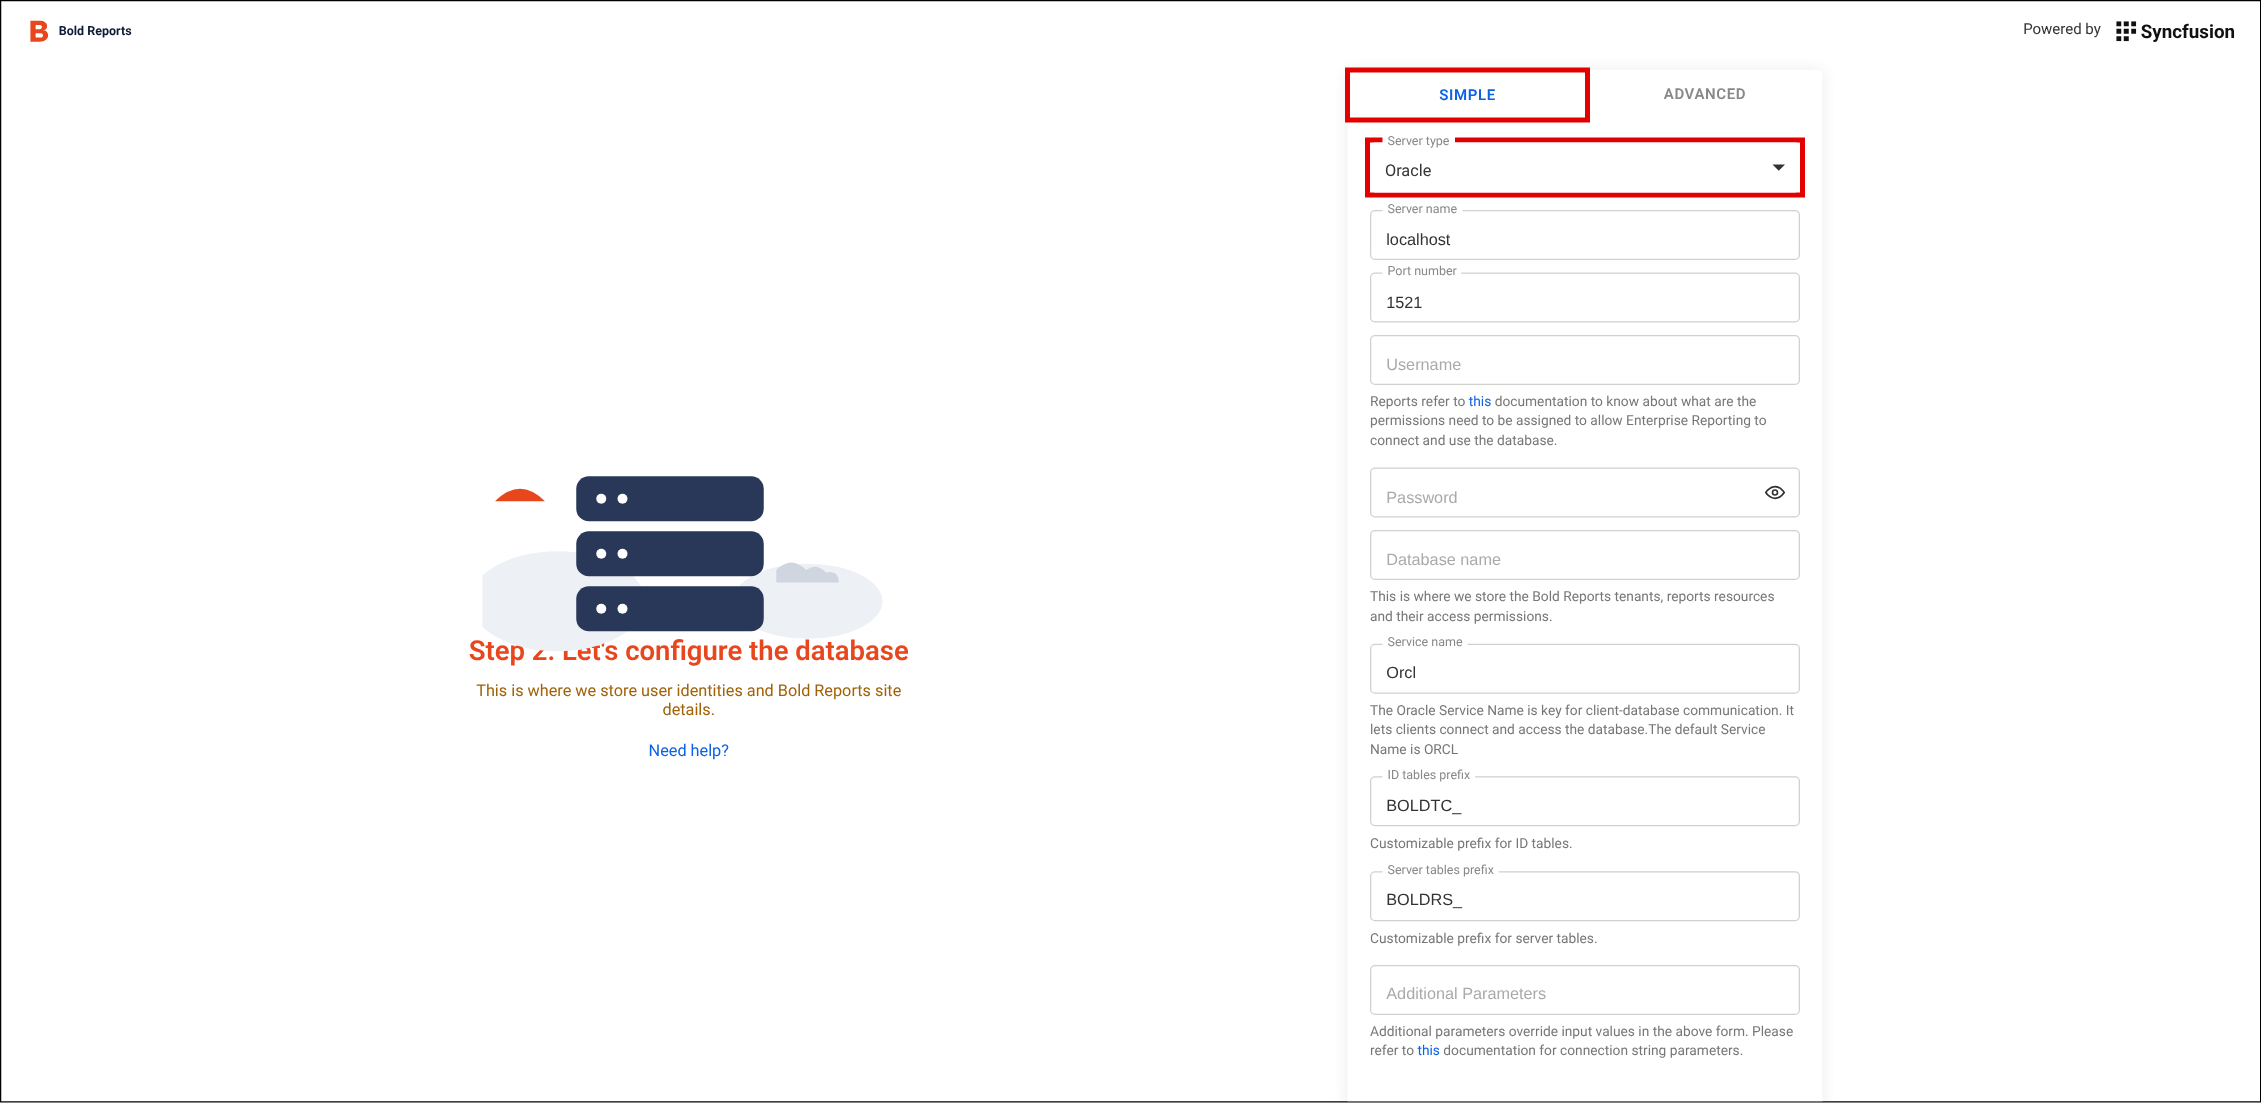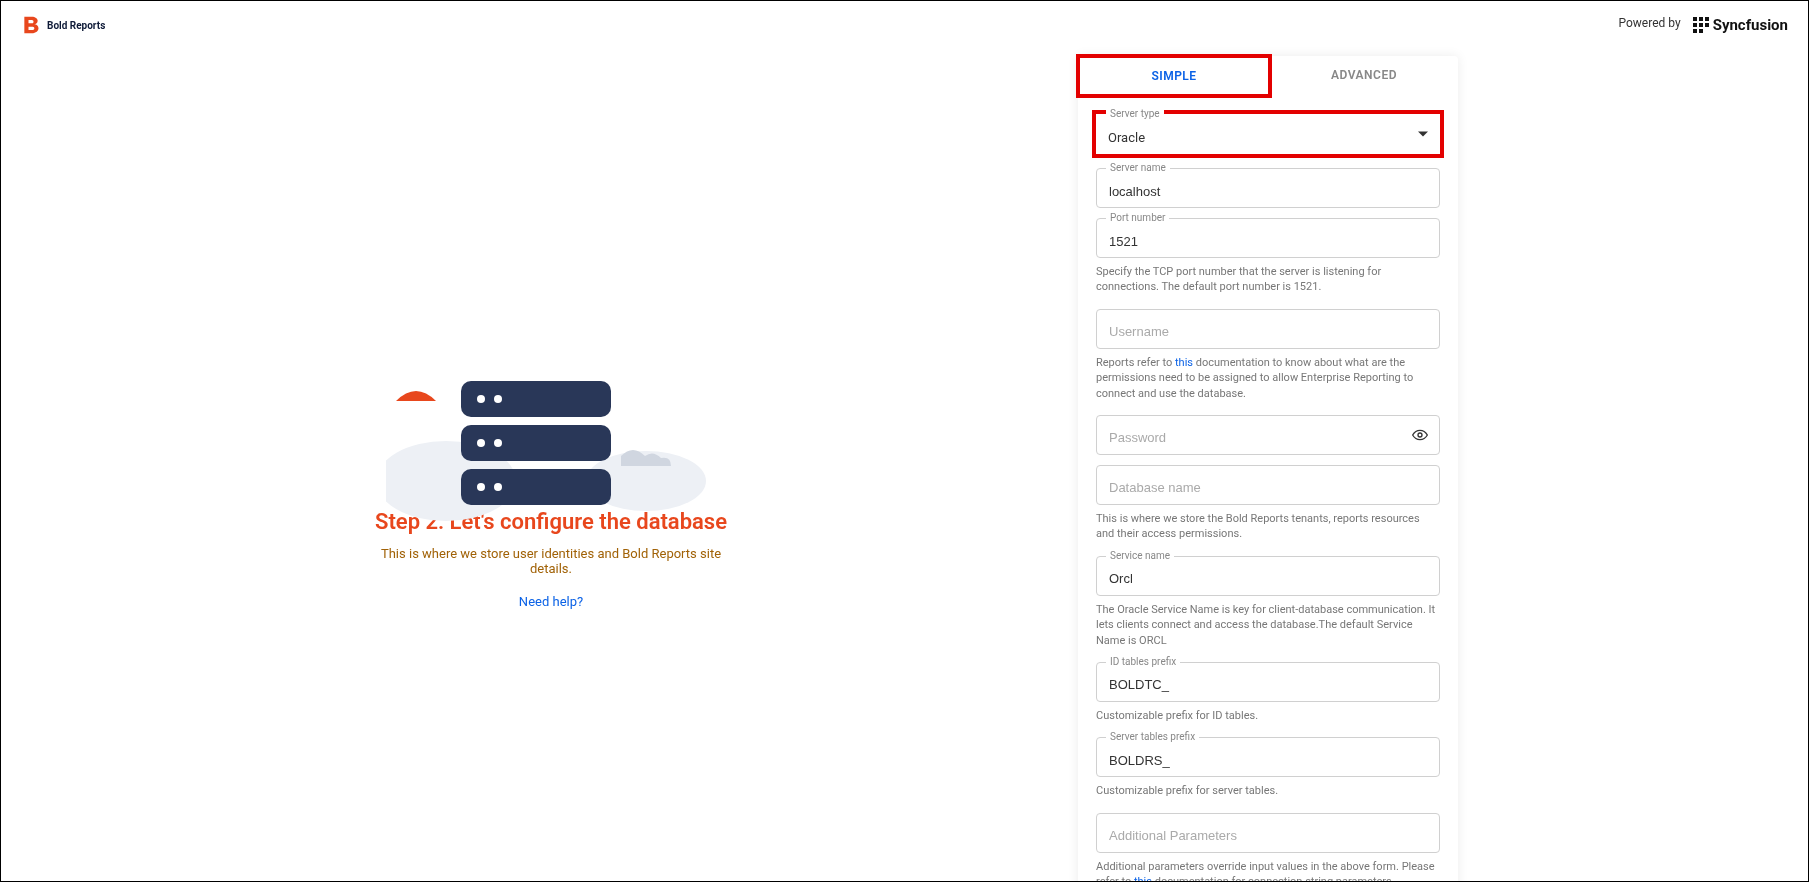--- a/index.html
+++ b/index.html
@@ -189,21 +189,20 @@
 
     <div class="field-wrap">
       <span class="float-label">Server name</span>
       <input class="field" value="localhost" style="">
     </div>
 
     <div class="field-wrap">
       <span class="float-label">Port number</span>
       <input class="field" value="1521" style="">
     </div>
-    <div class="hint">Specify the TCP port number that the server is listening for connections. The default port number is 1521.</div>
 
     <div class="field-wrap">
       <input class="field" placeholder="Username" style="">
     </div>
     <div class="hint">
       <span>Reports refer to </span><a href="#">this</a><span> documentation to know about what are the permissions need to be assigned to allow Enterprise Reporting to connect and use the database.</span>
     </div>
 
     <div class="field-wrap">
       <input class="field" type="password" placeholder="Password" style="">

